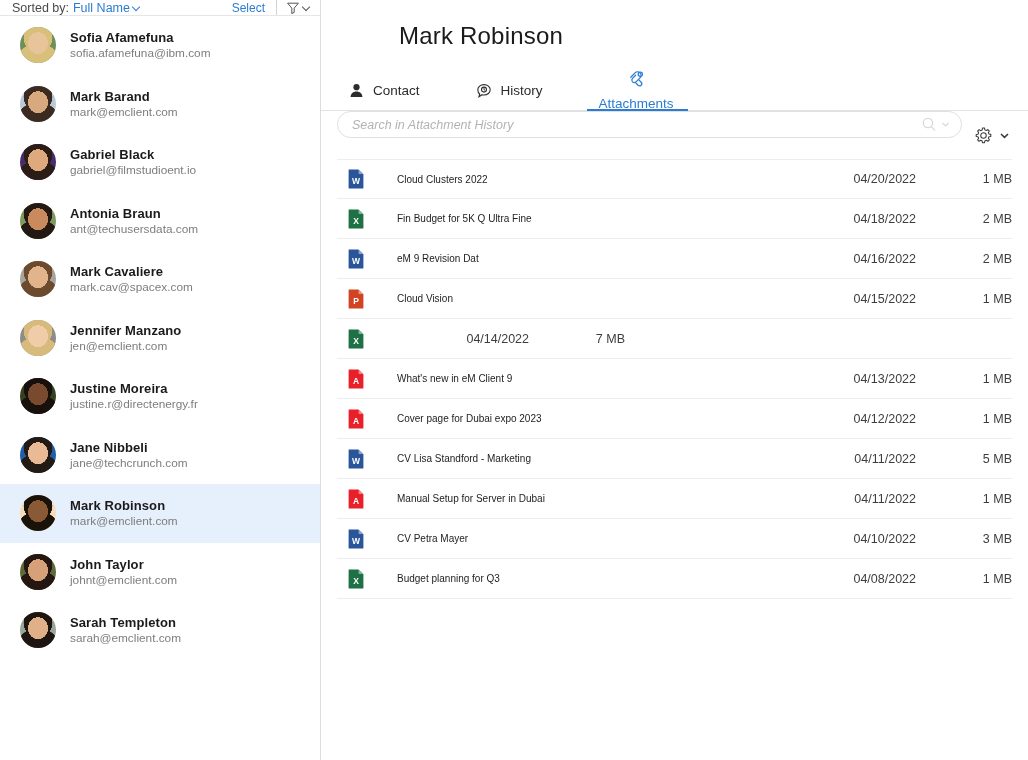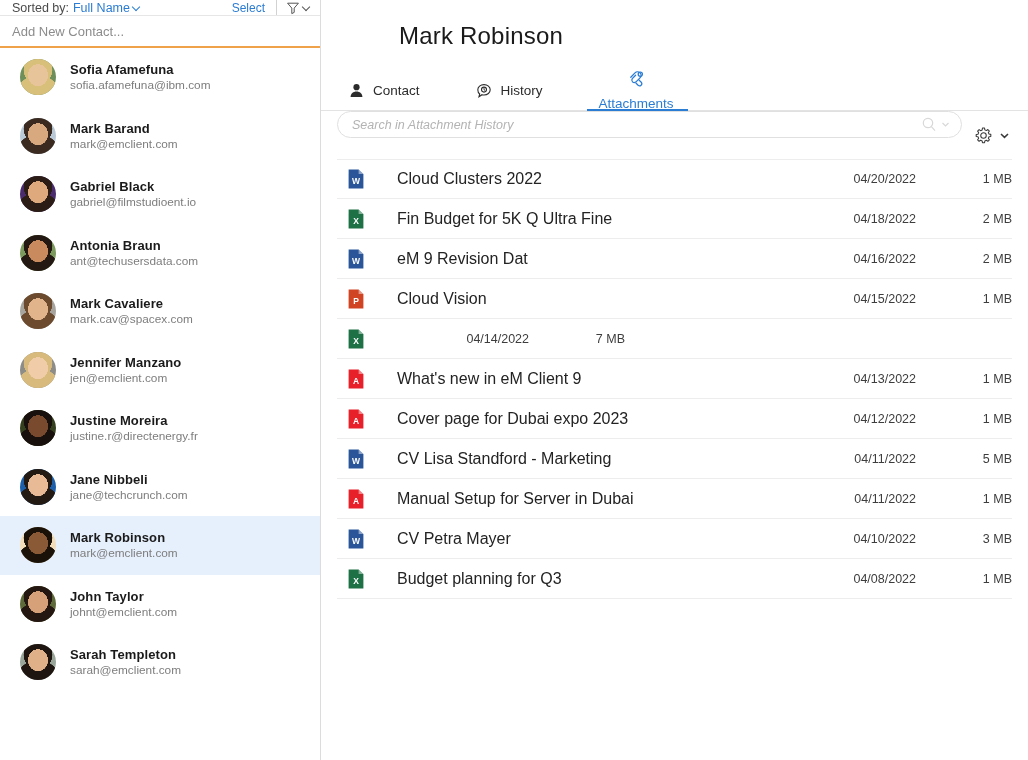--- a/index.html
+++ b/index.html
@@ -132,21 +132,21 @@
   
   .att-list { flex: 1; padding: 0 16px 0 16px; overflow: hidden; }
   .att-row {
     height: 40px;
     display: flex; align-items: center;
     border-bottom: 1px solid #ededed;
     cursor: pointer;
   }
   .att-row:first-child { border-top: 1px solid #ededed; }
   .file-icon { width: 18px; margin-left: 11px; margin-right: 31px; flex: 0 0 auto; display: flex; }
-  .att-name { flex: 1; font-size: 16px; color: #232323; }
+  .att-name { flex: 1; font-size: 10px; color: #232323; }
   .att-date { width: 132px; text-align: right; font-size: 12.5px; color: #3d3d3d; }
   .att-size { width: 96px; text-align: right; font-size: 12.5px; color: #3d3d3d; }
 </style>
 </head>
 <body>
 
 <div id="app">
 
   <div id="sidebar">
 
@@ -160,21 +160,20 @@
       <span class="select-link">Select</span>
       <span class="vdiv"></span>
       <span class="filter-btn">
         <svg width="14" height="14" viewBox="0 0 14 14">
           <path d="M1.6 2.2h10.8L8.2 7.1v4.3l-2.4 1.2V7.1z" fill="none" stroke="#555" stroke-width="1"></path>
         </svg>
         <span class="chev"></span>
       </span>
     </div>
 
-    <div class="add-contact">Add New Contact...</div>
 
     <div class="contact-list">
         <div class="contact-row">
           <div class="avatar">
             <span class="face" style="background:#6e8f5a;"></span>
             <span class="face" style="background:radial-gradient(circle at 50% 30%, #d9c07a 0 46%, transparent 47%),radial-gradient(circle at 50% 105%, #d9c07a 0 52%, transparent 53%);"></span>
             <span class="face" style="background:radial-gradient(ellipse 30% 33% at 50% 45%, #e8c49a 0 92%, transparent 93%);"></span>
           </div>
           <div class="c-text">
             <div class="c-name">Sofia Afamefuna</div>

